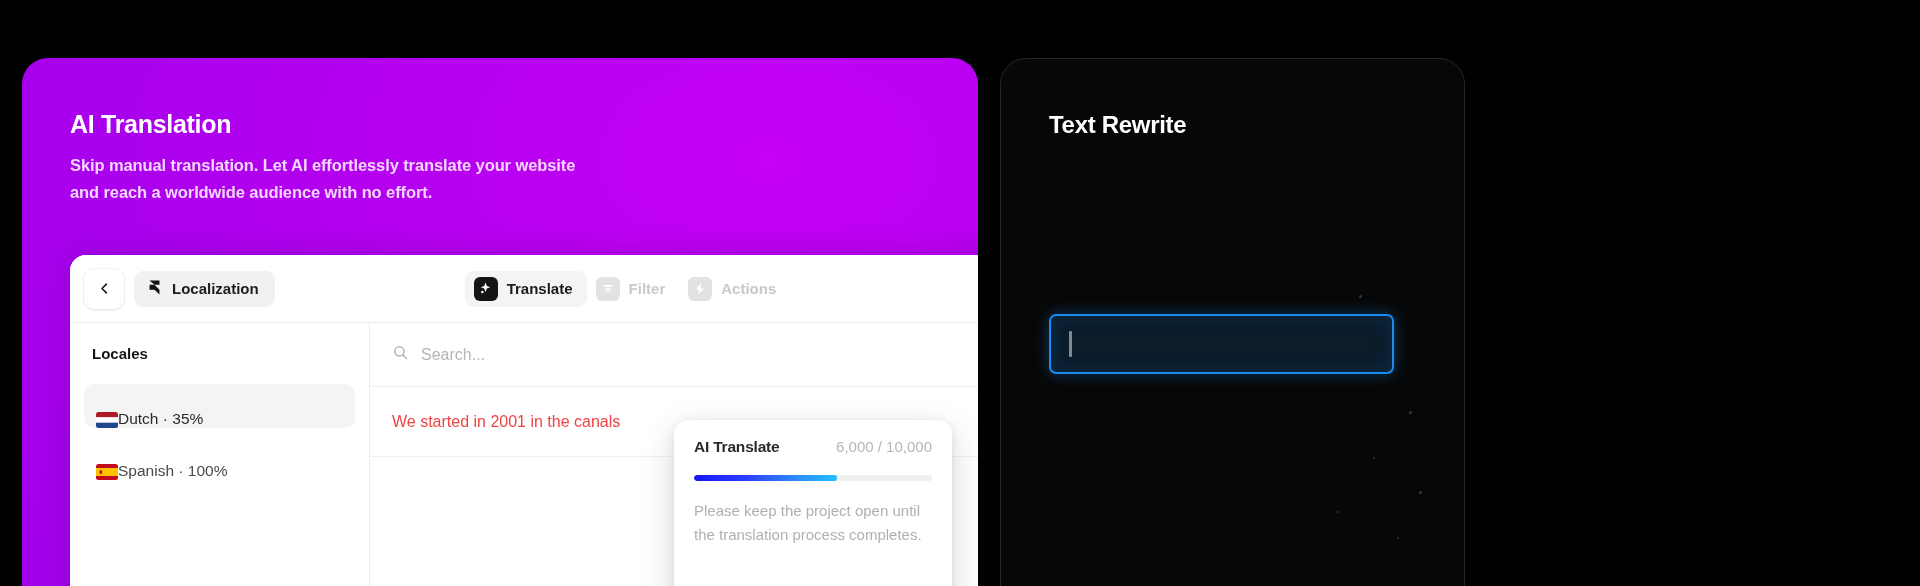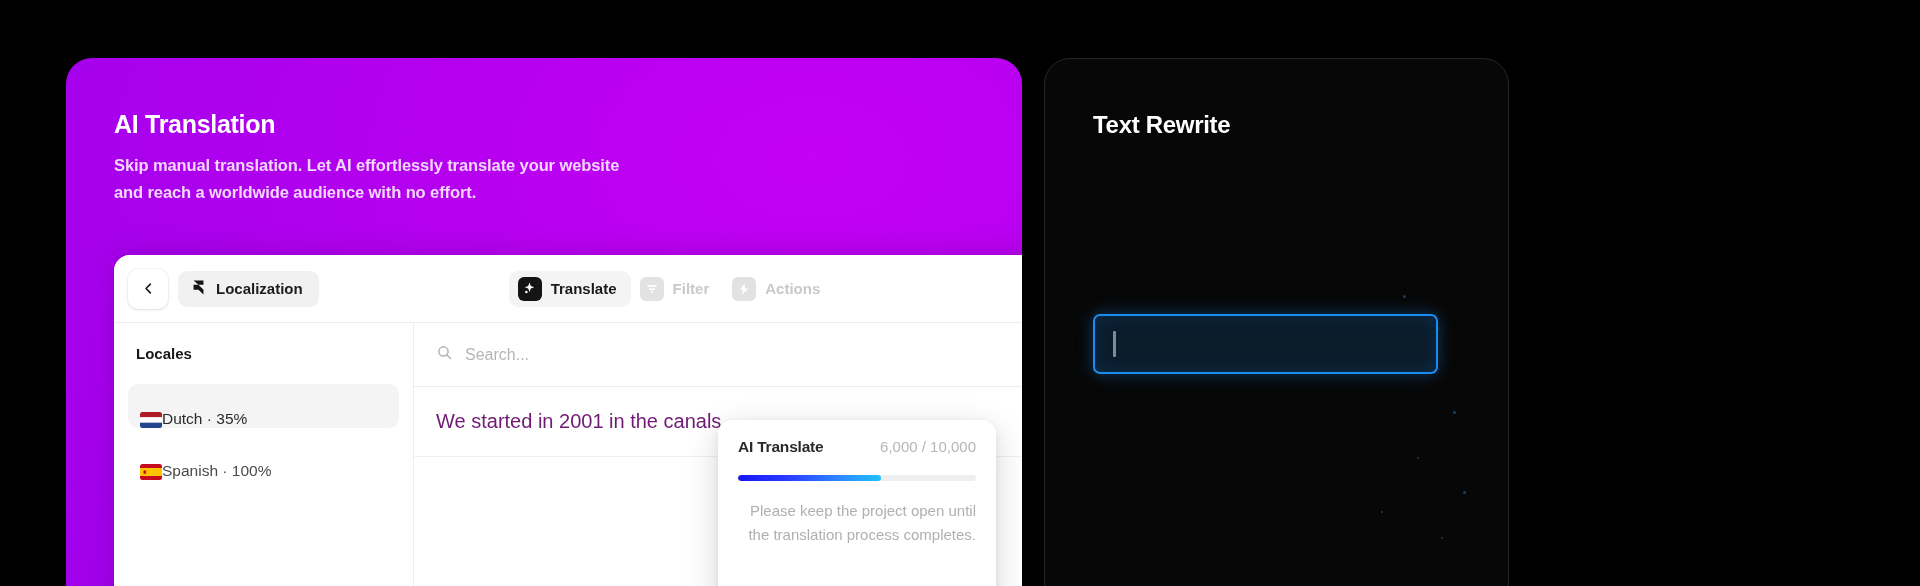--- a/index.html
+++ b/index.html
@@ -3,21 +3,21 @@
 <meta charset="utf-8">
 <title>AI Translation / Text Rewrite</title>
 <style>
   * { box-sizing: border-box; margin: 0; padding: 0; }
   html, body {
     width: 1920px; height: 586px;
     background: #000000;
     font-family: "Liberation Sans", sans-serif;
     overflow: hidden;
   }
-  .stage { position: relative; width: 1656px; height: 586px; background: #000; overflow: hidden; margin-left: 44px; }
+  .stage { position: relative; width: 1656px; height: 586px; background: #000; overflow: hidden; }
 
   
   .purple-card {
     position: absolute; left: 22px; top: 58px;
     width: 956px; height: 560px;
     border-radius: 26px;
     background: radial-gradient(120% 130% at 78% 18%, #c400f5 0%, #b300ef 38%, #a800ed 62%, #9d00ea 100%);
     overflow: hidden;
   }
   .purple-card .pc-title {
@@ -98,21 +98,21 @@
 
   .content { flex: 1; position: relative; }
   .search-bar {
     display: flex; align-items: center; gap: 12px;
     height: 64px; padding: 0 22px;
     border-bottom: 1px solid #ededed;
   }
   .search-bar .sq-text { font-size: 16px; color: #b5b5b5; font-weight: 400; }
   .row-item {
     height: 70px; display: flex; align-items: center;
-    padding: 0 22px; font-size: 20px; color: #701a75; font-weight: 400;
+    padding: 0 22px; font-size: 16px; color: #ef4444; font-weight: 400;
     border-bottom: 1px solid #f0f0f0;
   }
 
   
   .ai-popup {
     position: absolute; left: 652px; top: 362px;
     width: 278px; height: 230px;
     background: #ffffff; border-radius: 14px;
     box-shadow: 0 10px 34px rgba(20,20,40,0.16), 0 2px 8px rgba(20,20,40,0.08);
     padding: 18px 20px;
@@ -125,21 +125,21 @@
   .ai-popup-count { font-size: 15px; font-weight: 400; color: #b6b6b6; }
   .ai-progress-track {
     height: 6px; border-radius: 4px; background: #efefef; overflow: hidden; position: relative;
   }
   .ai-progress-fill {
     height: 100%; width: 65%; border-radius: 4px;
     background: linear-gradient(90deg, #1616f5 0%, #2a3cff 35%, #2e8bff 72%, #21c1ff 100%);
   }
   .ai-popup-note {
     margin-top: 18px; font-size: 15px; line-height: 1.58;
-    color: #b0b0b0; font-weight: 400; text-align: right;
+    color: #b0b0b0; font-weight: 400;
   }
 
   
   .dark-card {
     position: absolute; left: 1000px; top: 58px;
     width: 465px; height: 560px;
     border-radius: 26px;
     background: #070707;
     border: 1px solid #262626;
     overflow: hidden;

